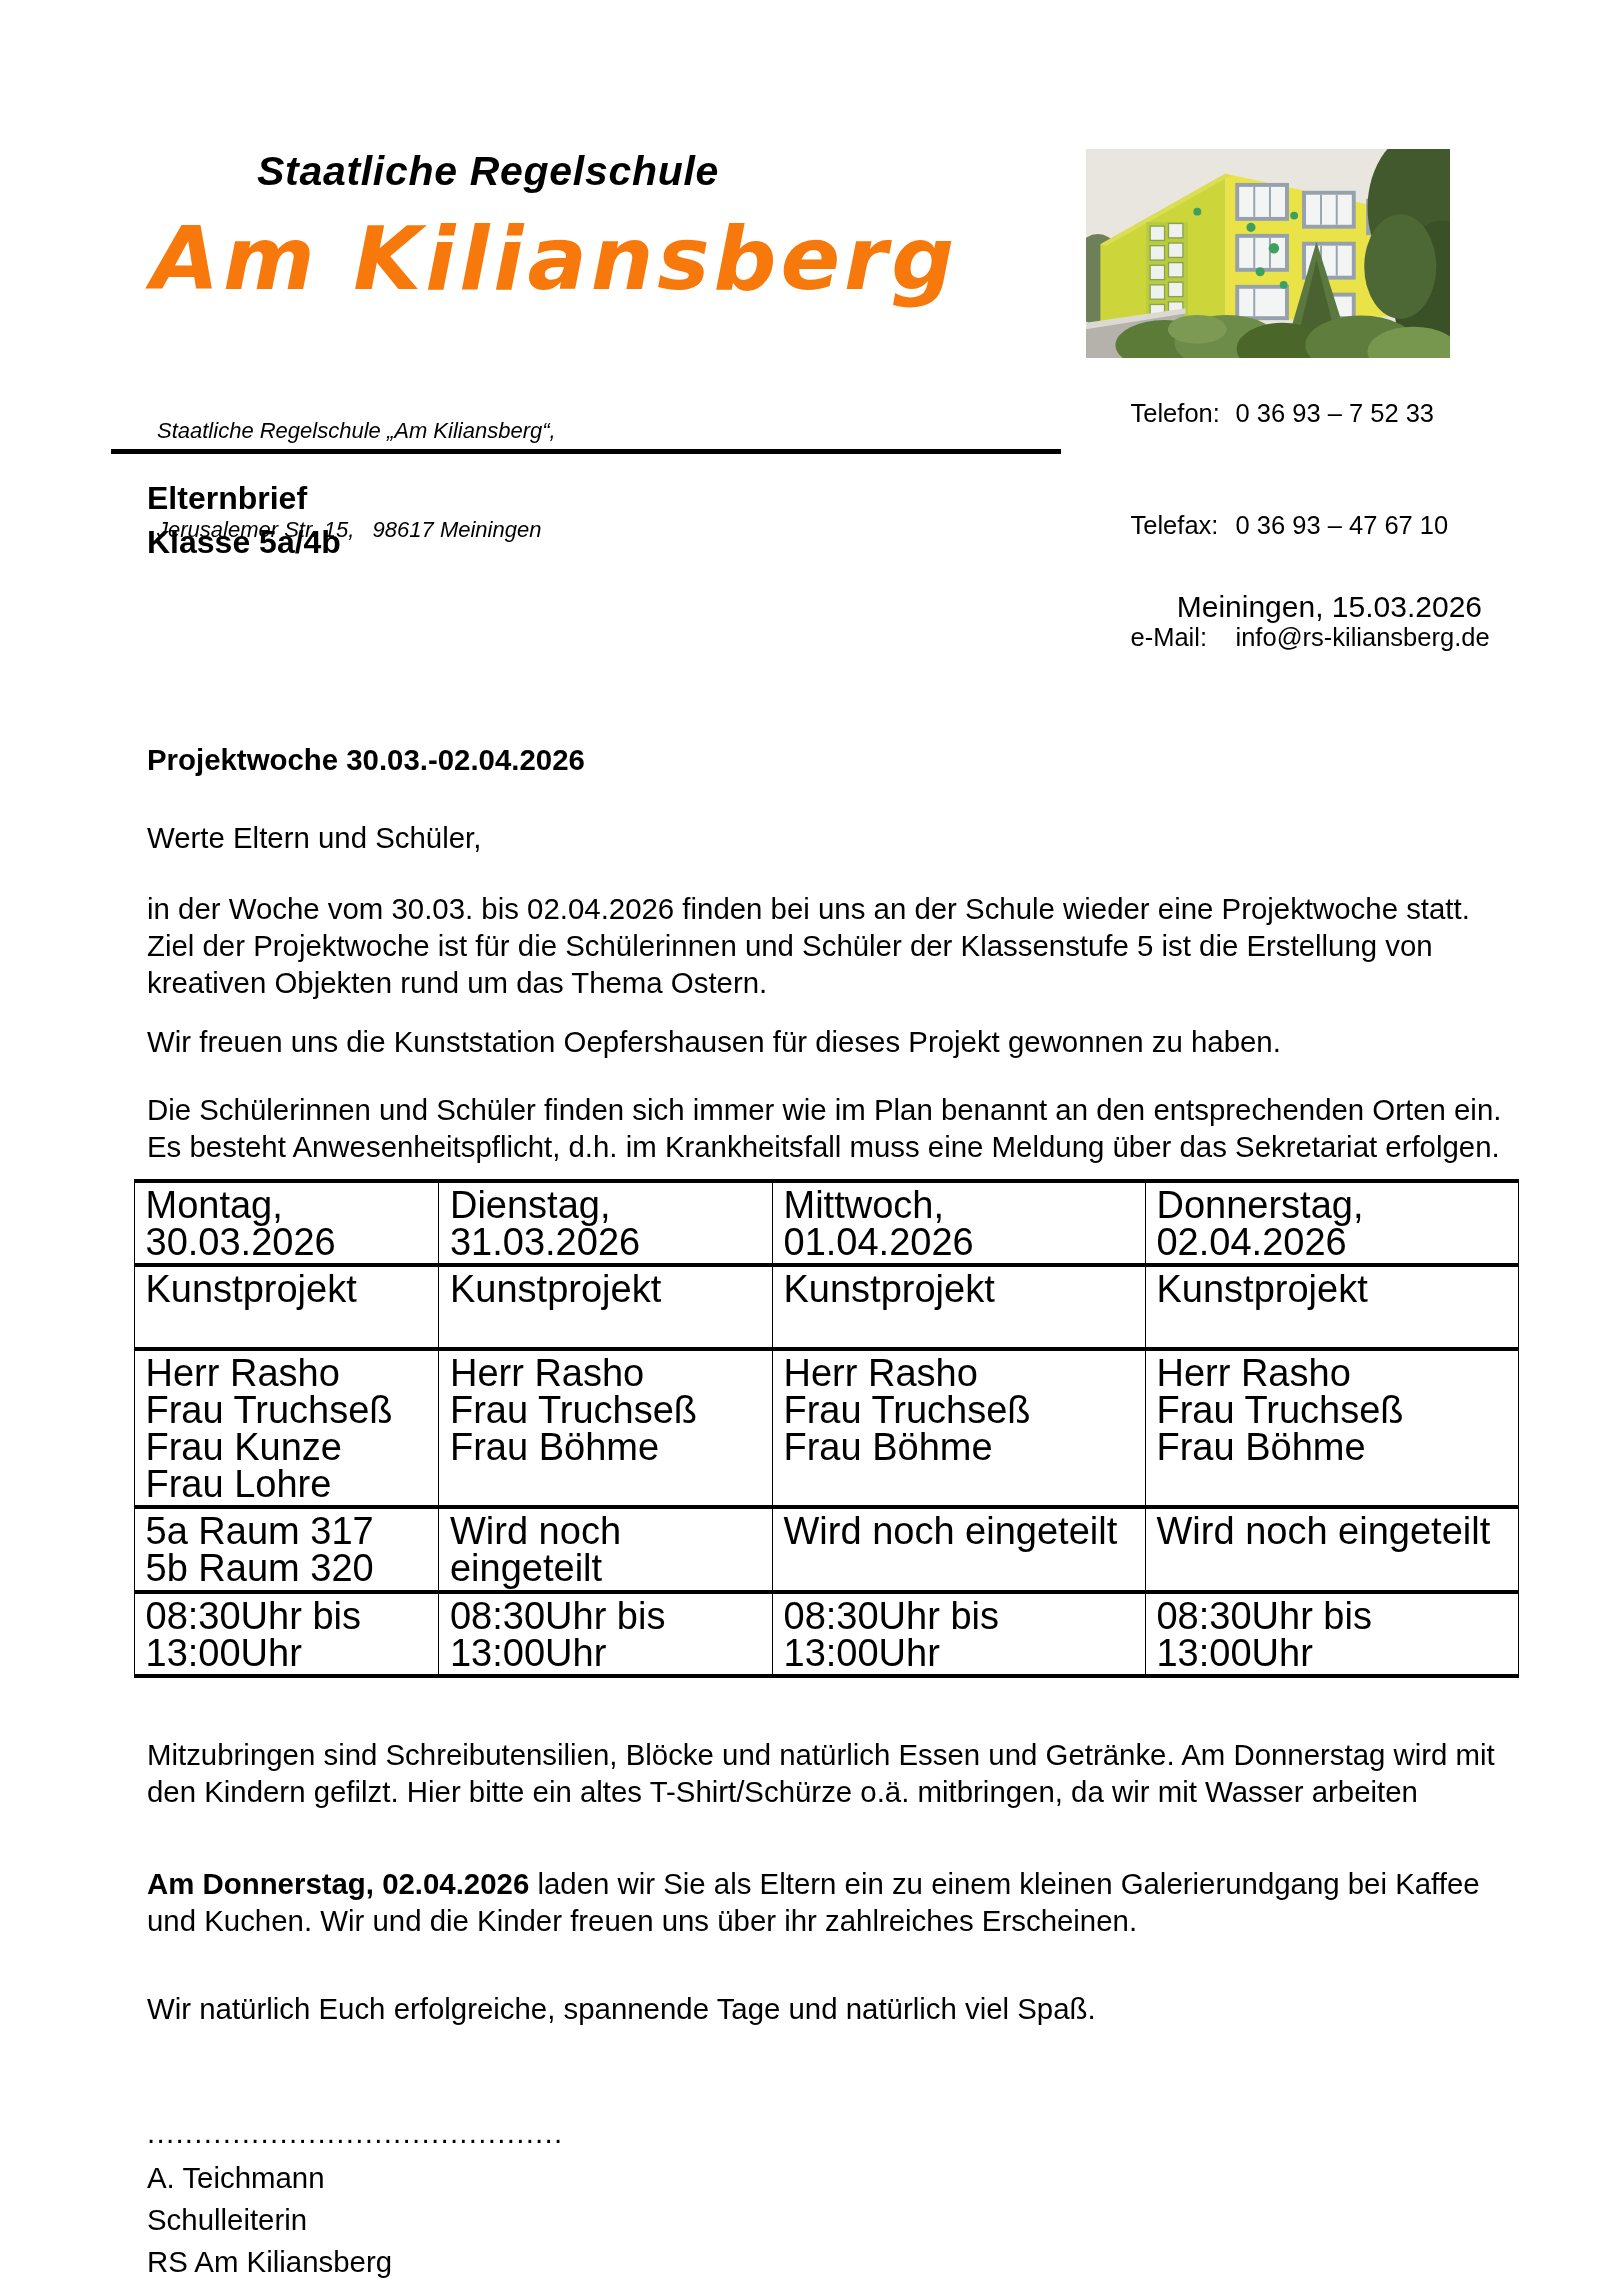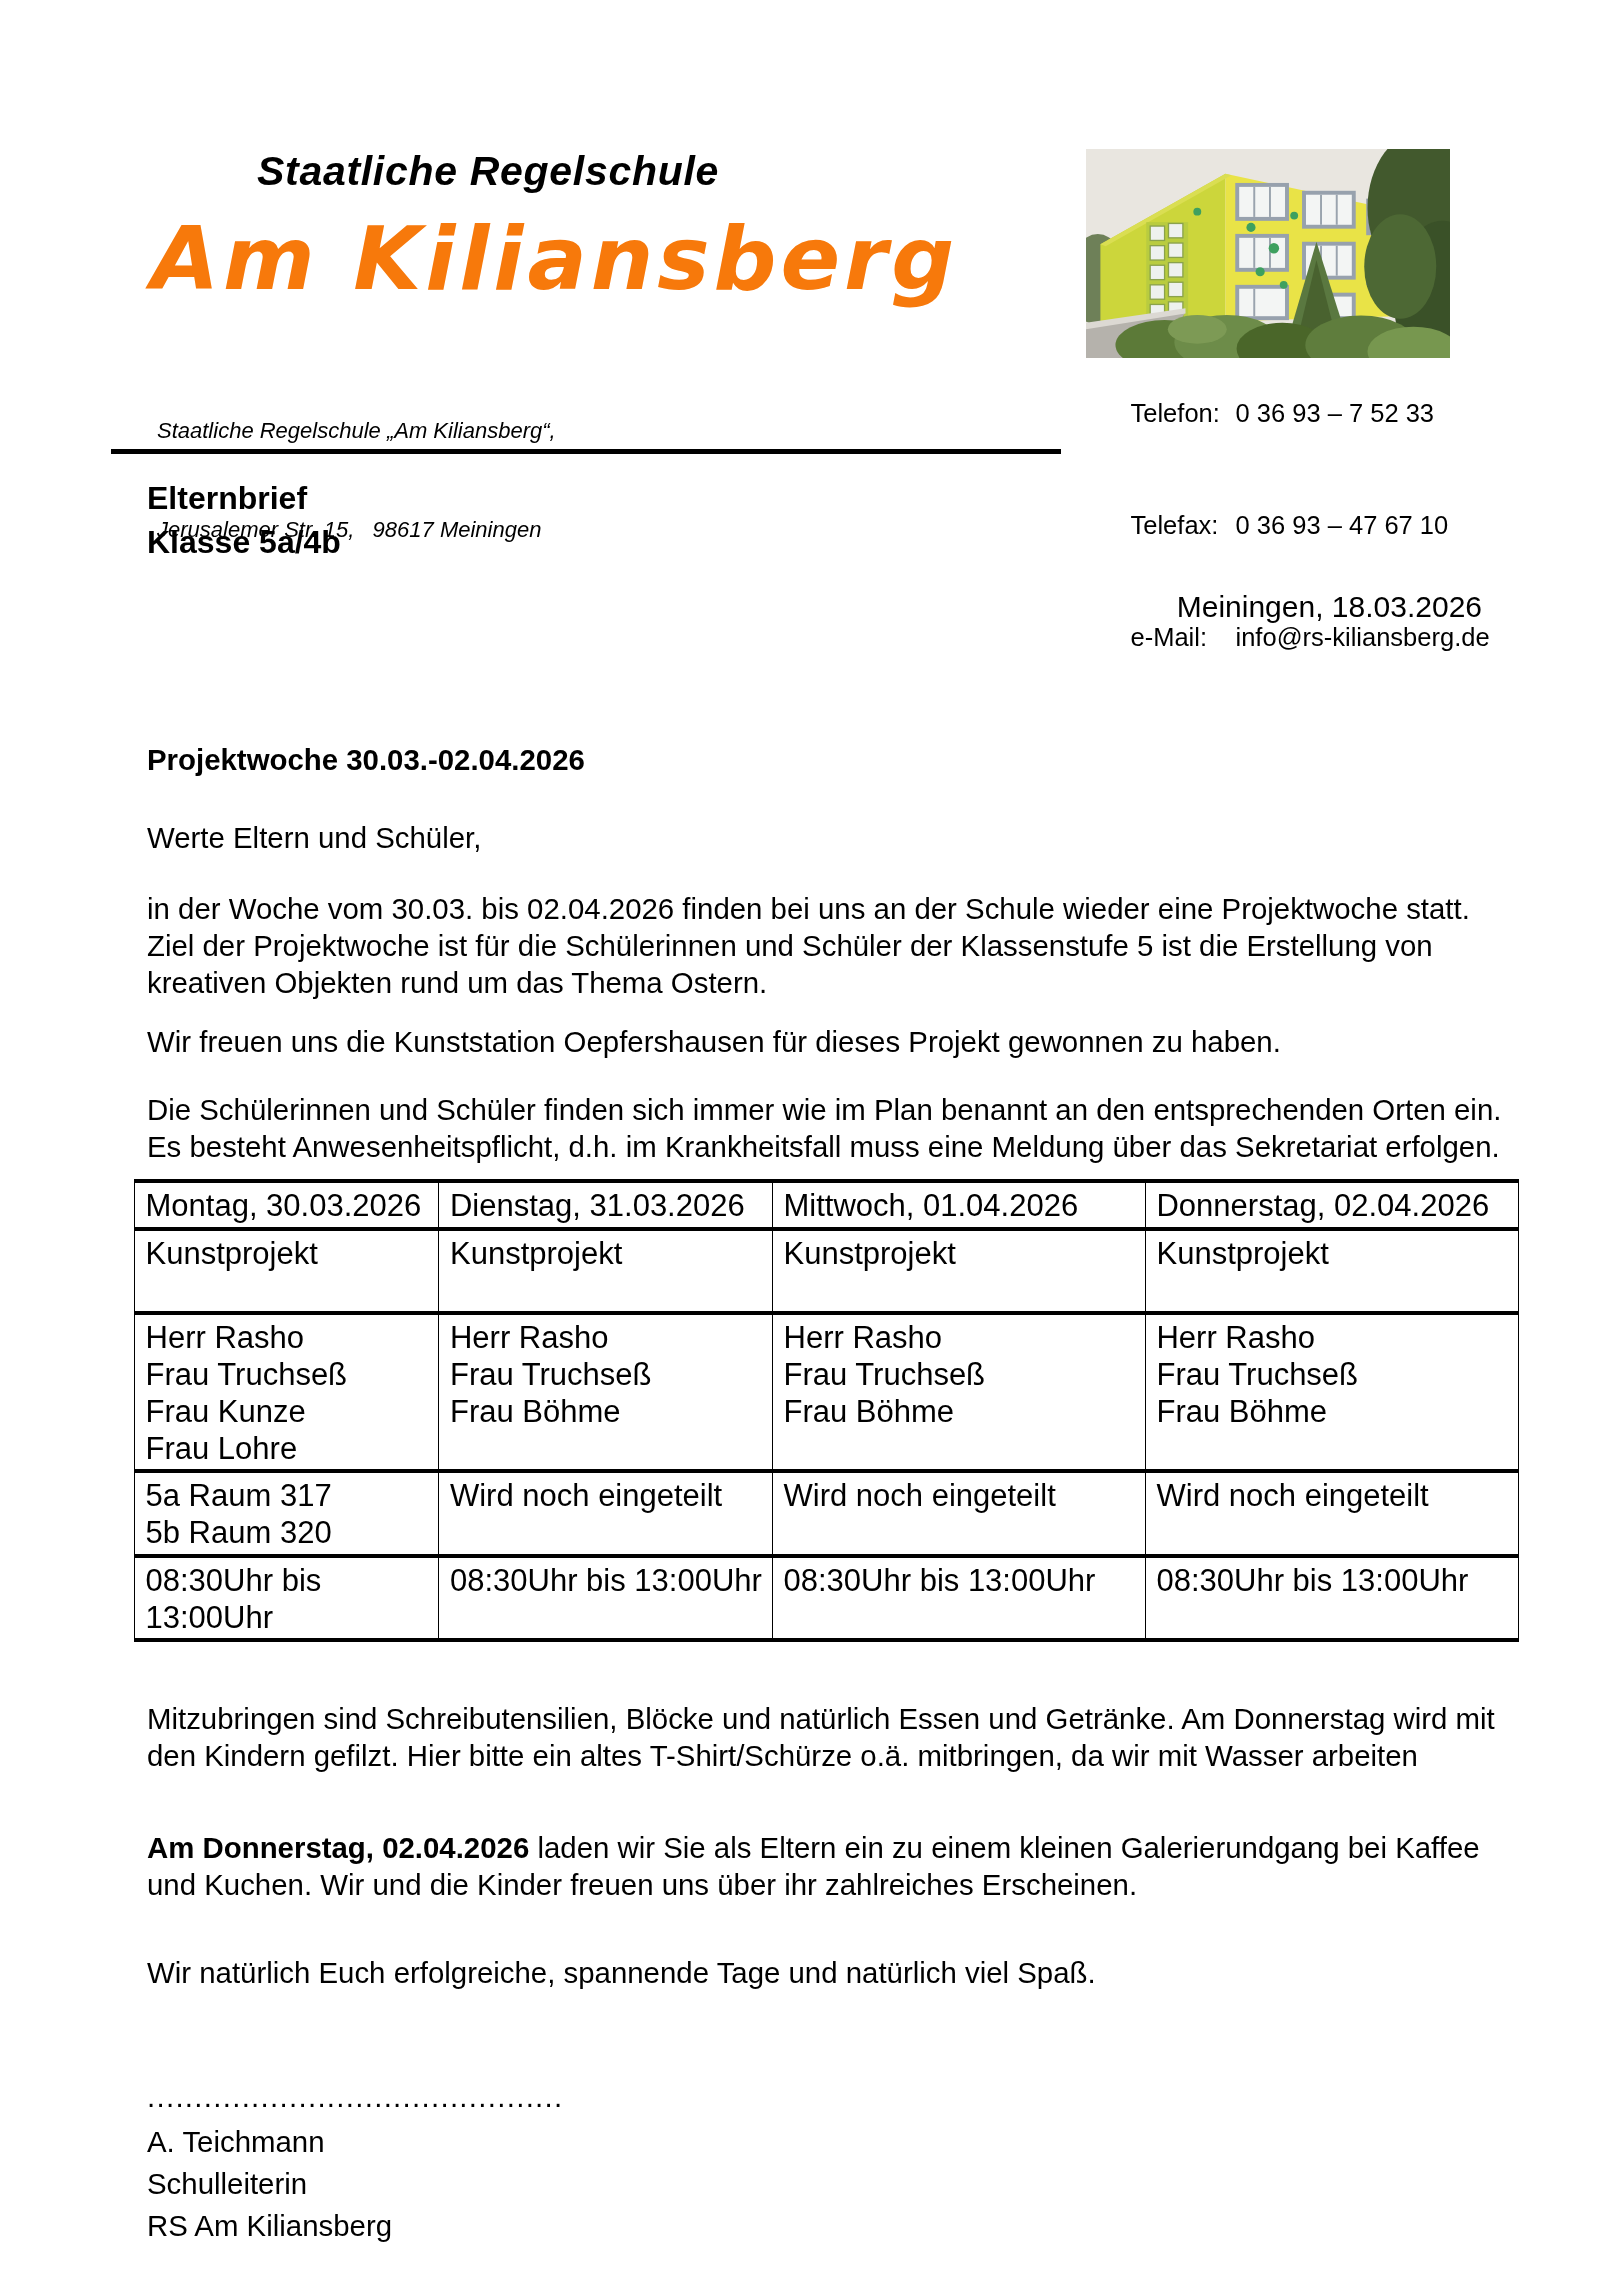--- a/index.html
+++ b/index.html
@@ -59,21 +59,21 @@
   
   table.plan {
     border-collapse:collapse; table-layout:fixed;
     width:1385px; margin:0 0 58px -13px;
     border-top:4.6px solid #000; border-bottom:4.6px solid #000;
     border-left:1.3px solid #000; border-right:1.3px solid #000;
   }
   table.plan td {
     border-left:1.3px solid #000; border-right:1.3px solid #000;
     vertical-align:top; padding:3.9px 6.5px 2.6px 10.5px;
-    font-size:31px; line-height:37px;margin-top:32px;
+    font-size:38px; line-height:37px;margin-top:32px;
   }
   table.plan tr { border-top:4.6px solid #000; border-bottom:4.6px solid #000; }
   tr.r-day  td  { height:38px; }
   tr.r-project td { height:73px; }
   tr.r-staff td { height:145px; }
   tr.r-rooms td { height:71px; }
   tr.r-time td  { height:34px; }
 
   
   .dots { letter-spacing:1.3px; margin:0; }
@@ -193,21 +193,21 @@
     <div class="row">
       <span class="label">e-Mail:</span><span>info@rs-kiliansberg.de</span>
     </div>
   </div>
 
   <div class="doctype">
     <div>Elternbrief</div>
     <div>Klasse 5a/4b</div>
   </div>
 
-  <div class="dateline">Meiningen, 18.03.2026</div>
+  <div class="dateline">Meiningen, 15.03.2026</div>
 
   <div class="main">
     <p class="subject">Projektwoche 30.03.-02.04.2026</p>
     <p class="salutation">Werte Eltern und Schüler,</p>
 
     <p class="para1 prelines">in der Woche vom 30.03. bis 02.04.2026 finden bei uns an der Schule wieder eine Projektwoche statt.
 Ziel der Projektwoche ist für die Schülerinnen und Schüler der Klassenstufe 5 ist die Erstellung von kreativen Objekten rund um das Thema Ostern.</p>
     <p class="para2">Wir freuen uns die Kunststation Oepfershausen für dieses Projekt gewonnen zu haben.</p>
     <p class="para3 prelines">Die Schülerinnen und Schüler finden sich immer wie im Plan benannt an den entsprechenden Orten ein. Es besteht Anwesenheitspflicht, d.h. im Krankheitsfall muss eine Meldung über das Sekretariat erfolgen.</p>
 

